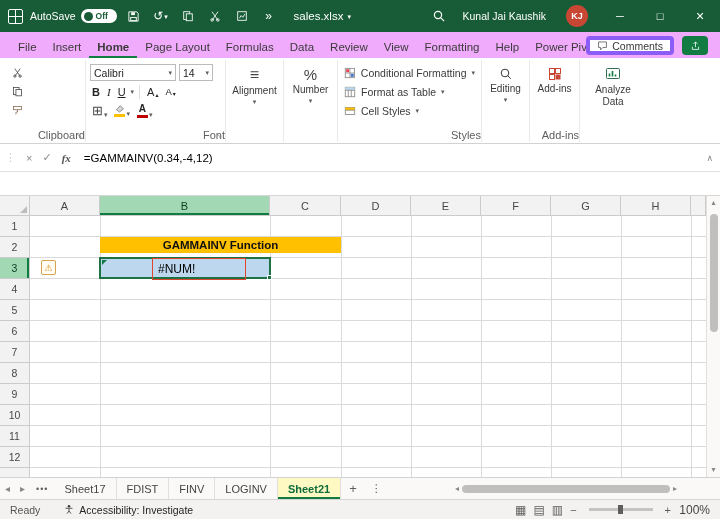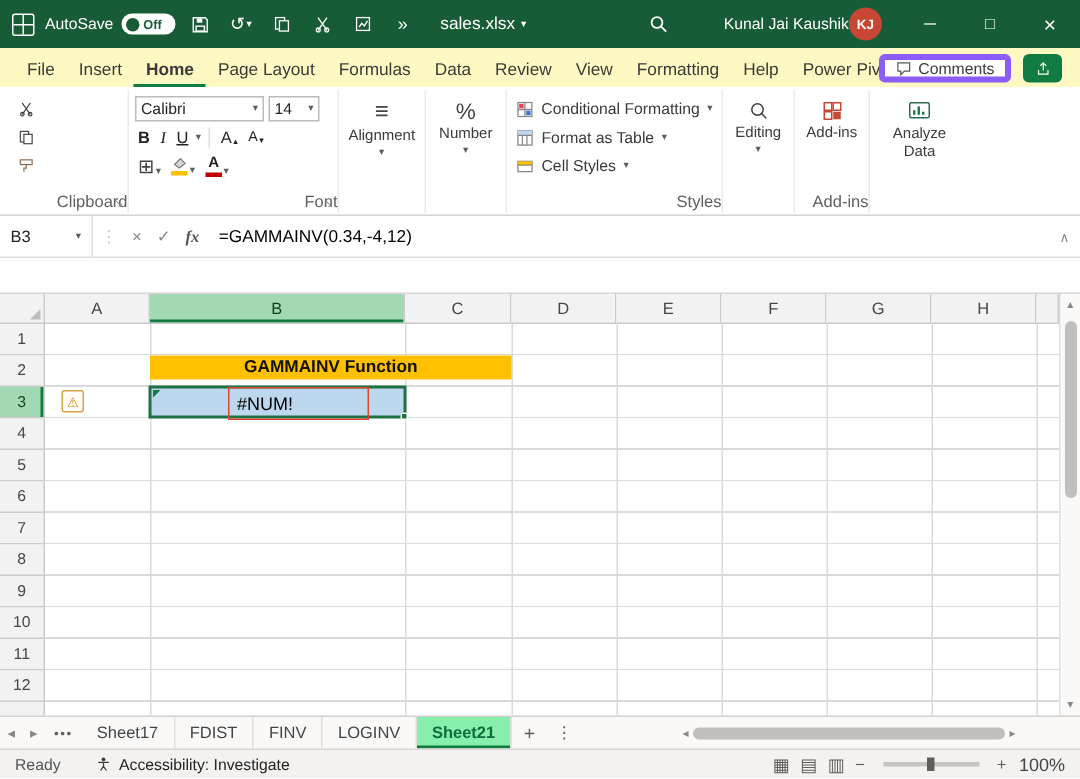--- a/index.html
+++ b/index.html
@@ -12,26 +12,26 @@
 .xl-logo::before{content:"";position:absolute;left:0;right:0;top:50%;height:1.4px;background:#fff}
 .xl-logo::after{content:"";position:absolute;top:0;bottom:0;left:45%;width:1.4px;background:#fff}
 .autosave{display:flex;align-items:center;gap:5px;font-size:10.5px}
 .toggle{width:36px;height:14px;background:#fff;border-radius:8px;display:flex;align-items:center;gap:3px;padding:0 3px;color:#185C37;font-size:8.5px;font-weight:bold}
 .knob{width:9px;height:9px;border-radius:50%;background:#185C37;flex:none}
 .qat{width:20px;height:24px;display:flex;align-items:center;justify-content:center;gap:1px;color:#fff;font-size:12px}
 .chev{font-size:7px;color:#605E5C;line-height:1}
 .qat .chev{color:#fff}
 .fname{font-size:11.5px;display:flex;align-items:center;gap:4px;margin-left:8px}
 .search-btn{position:absolute;left:432px;top:9px}
-.userblock{position:absolute;right:132px;top:0;height:32px;display:flex;align-items:center;gap:0;font-size:10.5px}
+.userblock{position:absolute;right:132px;top:0;height:32px;display:flex;align-items:center;gap:20px;font-size:10.5px}
 .avatar{width:22px;height:22px;border-radius:50%;background:#C74634;color:#fff;display:flex;align-items:center;justify-content:center;font-size:9px;font-weight:bold}
 .winbtns{position:absolute;right:0;top:0;height:32px;display:flex}
 .winbtn{width:40px;height:32px;display:flex;align-items:center;justify-content:center;font-size:11px;color:#fff}
 
-.tabrow{position:absolute;top:32px;left:0;right:0;height:26px;background:#fef9c3;display:flex;align-items:flex-end;padding-left:10px}
+.tabrow{position:absolute;top:32px;left:0;right:0;height:26px;background:#f0abfc;display:flex;align-items:flex-end;padding-left:10px}
 .rtab{padding:5px 8px;font-size:11.5px;color:#3b3a39;white-space:nowrap}
 .rtab.active{font-weight:bold;padding-bottom:3px;border-bottom:2px solid #107C41}
 .comments-btn{position:absolute;right:46px;top:4px;height:19px;border:4px solid #8b5cf6;border-radius:4px;display:flex;align-items:center;gap:4px;padding:0 7px;background:#fff;font-size:10.5px;color:#3b3a39}
 .share-btn{position:absolute;right:12px;top:4px;width:26px;height:19px;background:#107C41;border-radius:4px;display:flex;align-items:center;justify-content:center}
 
 .ribbon{position:absolute;top:58px;left:0;right:0;height:86px;background:#fff;border-bottom:1px solid #D4D2D0;display:flex;padding:2px 4px 0}
 .rgroup{position:relative;height:82px;border-right:1px solid #ECEAE8;padding:3px 2px 13px;flex:none}
 .grouplabel{position:absolute;bottom:1px;left:0;right:0;text-align:right;font-size:11px;color:#605E5C}
 .launcher{position:absolute;right:3px;bottom:2px;font-size:7px;color:#8A8886}
 .bigbtn{display:flex;flex-direction:column;align-items:center;gap:2px;padding-top:4px;font-size:10px;color:#3b3a39;height:100%}
@@ -72,21 +72,21 @@
 .tri{position:absolute;left:72px;top:44px;width:0;height:0;border-top:5px solid #107C41;border-right:5px solid transparent}
 
 .vscroll{position:absolute;left:706px;top:196px;width:14px;height:281px;background:#FAF9F8;border-left:1px solid #E1DFDD;display:flex;flex-direction:column;align-items:center}
 .vthumb{width:8px;height:118px;background:#C1BFBD;border-radius:4px;margin-top:4px}
 .sarrow{color:#8A8886;font-size:8px;line-height:1;padding:3px 0}
 
 .sheetbar{position:absolute;top:477px;left:0;right:0;height:22px;background:#FAF9F8;border-top:1px solid #D4D2D0;display:flex;align-items:center;font-size:11px}
 .snav{color:#8A8886;padding:0 5px;font-size:10px}
 .sdots{color:#605E5C;padding:0 6px;font-size:9px;letter-spacing:1px}
 .stab{height:100%;display:flex;align-items:center;padding:0 10px;color:#444;border-right:1px solid #E1DFDD;background:transparent}
-.stab.active{background:#86efac;color:#0F6C3D;font-weight:bold;box-shadow:inset 0 -2px 0 #107C41}
+.stab.active{background:#fef9c3;color:#0F6C3D;font-weight:bold;box-shadow:inset 0 -2px 0 #107C41}
 .addsheet{padding:0 8px;color:#605E5C;font-size:13px}
 .skebab{padding:0 6px;color:#605E5C;font-size:11px}
 .hscroll{position:absolute;left:455px;top:4px;width:248px;height:14px;display:flex;align-items:center}
 .hthumb{height:8px;width:208px;background:#C1BFBD;border-radius:4px;margin:0 3px}
 
 .statusbar{position:absolute;top:499px;left:0;right:0;height:20px;background:#F3F2F1;border-top:1px solid #D8D6D4;display:flex;align-items:center;padding:0 10px;color:#444;font-size:10.5px}
 .ready{color:#555;margin-right:24px}
 .acc{display:flex;align-items:center;gap:5px;color:#252423}
 .views{margin-left:auto;display:flex;align-items:center;gap:7px;color:#605E5C;font-size:12px}
 .ztrack{width:64px;height:3px;background:#C6C4C2;position:relative;margin:0 5px}
@@ -346,24 +346,20 @@
           <rect x="1.5" y="1.5" width="13" height="10" rx="1" fill="none" stroke="#2E6B4F"></rect>
           <path d="M4.5 9.5V6.5M7.5 9.5V4M10.5 9.5V7.5" stroke="#107C41" stroke-width="1.6"></path>
         </svg>
       <span style="width:48px;text-align:center;line-height:1.15">Analyze Data</span>
     </div>
   </div>
 
 </div>
 
 <div class="fbar">
-  <div class="namebox">
-    <span>B3</span>
-    <span class="chev">▾</span>
-  </div>
   <span class="fbico" style="color:#C8C6C4">⋮</span>
   <span class="fbico">×</span>
   <span class="fbico">✓</span>
   <span class="fbico fxi">fx</span>
   <span class="formula">=GAMMAINV(0.34,-4,12)</span>
   <span class="collapse">∧</span>
 </div>
 <div class="gap"></div>
 
 <div class="grid">

